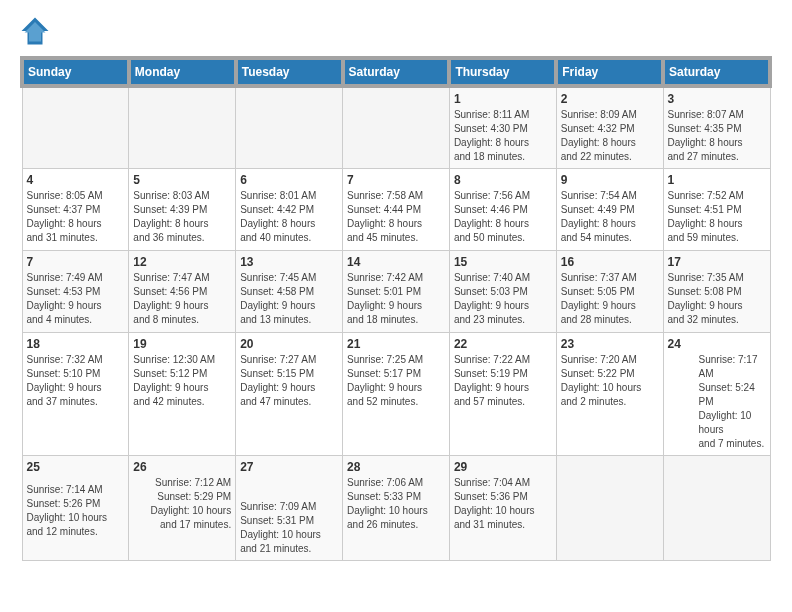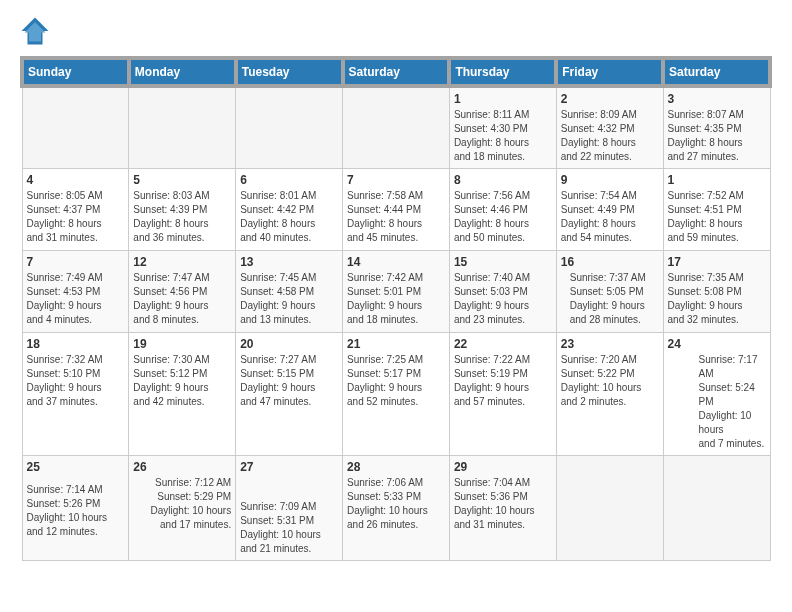--- a/index.html
+++ b/index.html
@@ -242,21 +242,21 @@
           </td>
           <td>
             <span class="day-number">15</span>
             <div class="day-info" style="white-space: pre-line;">Sunrise: 7:40 AM
 Sunset: 5:03 PM
 Daylight: 9 hours
 and 23 minutes.</div>
           </td>
           <td>
             <span class="day-number">16</span>
-            <div class="day-info" style="white-space: pre-line; margin-left: 9px;">Sunrise: 7:37 AM
+            <div class="day-info" style="white-space: pre-line;">Sunrise: 7:37 AM
 Sunset: 5:05 PM
 Daylight: 9 hours
 and 28 minutes.</div>
           </td>
           <td>
             <span class="day-number">17</span>
             <div class="day-info" style="white-space: pre-line;">Sunrise: 7:35 AM
 Sunset: 5:08 PM
 Daylight: 9 hours
 and 32 minutes.</div>
@@ -265,21 +265,21 @@
         <tr>
           <td>
             <span class="day-number">18</span>
             <div class="day-info" style="white-space: pre-line;">Sunrise: 7:32 AM
 Sunset: 5:10 PM
 Daylight: 9 hours
 and 37 minutes.</div>
           </td>
           <td>
             <span class="day-number">19</span>
-            <div class="day-info" style="white-space: pre-line;">Sunrise: 7:30 AM
+            <div class="day-info" style="white-space: pre-line;">Sunrise: 12:30 AM
 Sunset: 5:12 PM
 Daylight: 9 hours
 and 42 minutes.</div>
           </td>
           <td>
             <span class="day-number">20</span>
             <div class="day-info" style="white-space: pre-line;">Sunrise: 7:27 AM
 Sunset: 5:15 PM
 Daylight: 9 hours
 and 47 minutes.</div>

